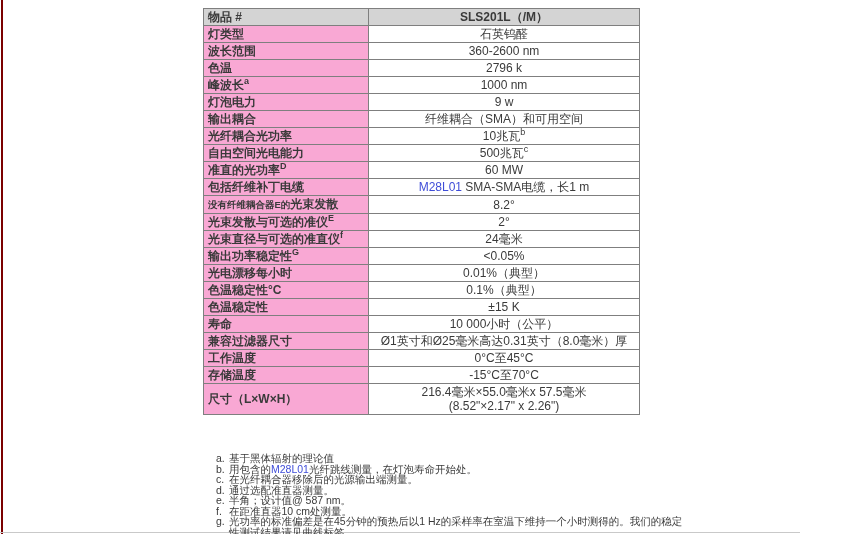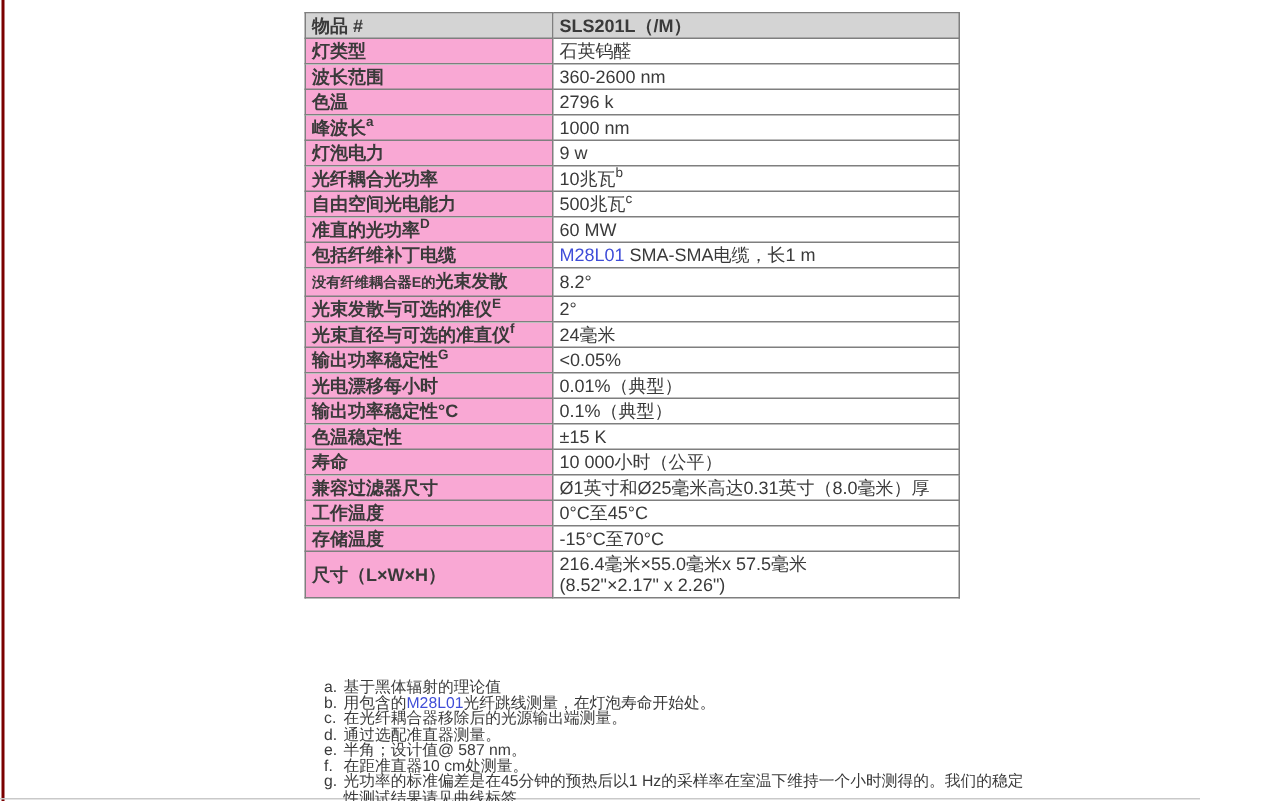--- a/index.html
+++ b/index.html
@@ -14,21 +14,21 @@
   table.spec {
     position:absolute; left:203px; top:8px; width:437px;
     border-collapse:collapse; table-layout:fixed; color:#3a3a3a;
     border:1px solid #7f7f7f;
   }
   table.spec td {
     border:1px solid #7f7f7f; font-size:12px; line-height:14px;
     padding:1px 4px; vertical-align:middle; overflow:hidden;
   }
   td.label { width:156px; font-weight:bold; text-align:left; background:#f9a8d4; }
-  td.value { text-align:left; background:#ffffff; }
+  td.value { text-align:center; background:#ffffff; }
   tr.header td { background:#d4d4d4; font-weight:bold; }
   tr.header td.label { background:#d4d4d4; }
   sup { font-size:9px; line-height:0; }
   .small-label { font-size:9.5px; font-weight:bold; }
   a.link { color:#3f4dd8; cursor:pointer; }
 
   .footnotes {
     position:absolute; left:216px; top:453px; width:472px;
     font-size:10.5px; line-height:10.5px; color:#3a3a3a;
   }
@@ -69,20 +69,24 @@
       <tr>
         <td class="label"><span>峰波长</span><sup>a</sup></td>
         <td class="value">1000 nm</td>
       </tr>
 
       <tr>
         <td class="label">灯泡电力</td>
         <td class="value">9 w</td>
       </tr>
 
+      <tr>
+        <td class="label">输出耦合</td>
+        <td class="value">纤维耦合（SMA）和可用空间</td>
+      </tr>
 
       <tr>
         <td class="label">光纤耦合光功率</td>
         <td class="value"><span>10兆瓦</span><sup>b</sup></td>
       </tr>
 
       <tr>
         <td class="label">自由空间光电能力</td>
         <td class="value"><span>500兆瓦</span><sup>c</sup></td>
       </tr>
@@ -116,21 +120,21 @@
         <td class="label"><span>输出功率稳定性</span><sup>G</sup></td>
         <td class="value">&lt;0.05%</td>
       </tr>
 
       <tr>
         <td class="label">光电漂移每小时</td>
         <td class="value">0.01%（典型）</td>
       </tr>
 
       <tr>
-        <td class="label">输出功率稳定性°C</td>
+        <td class="label">色温稳定性°C</td>
         <td class="value">0.1%（典型）</td>
       </tr>
 
       <tr>
         <td class="label">色温稳定性</td>
         <td class="value">±15 K</td>
       </tr>
 
       <tr>
         <td class="label">寿命</td>

